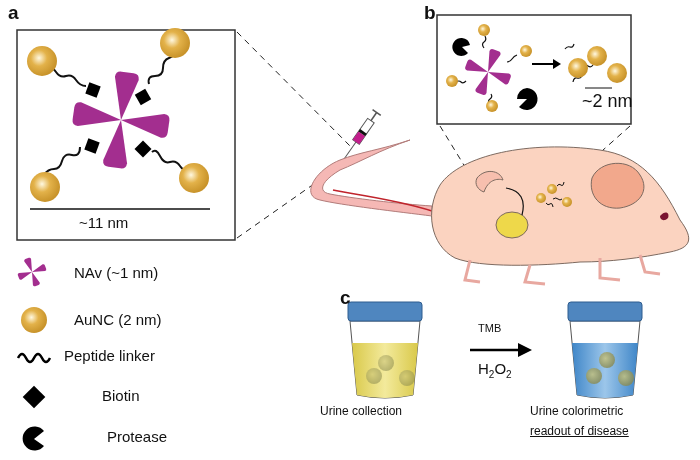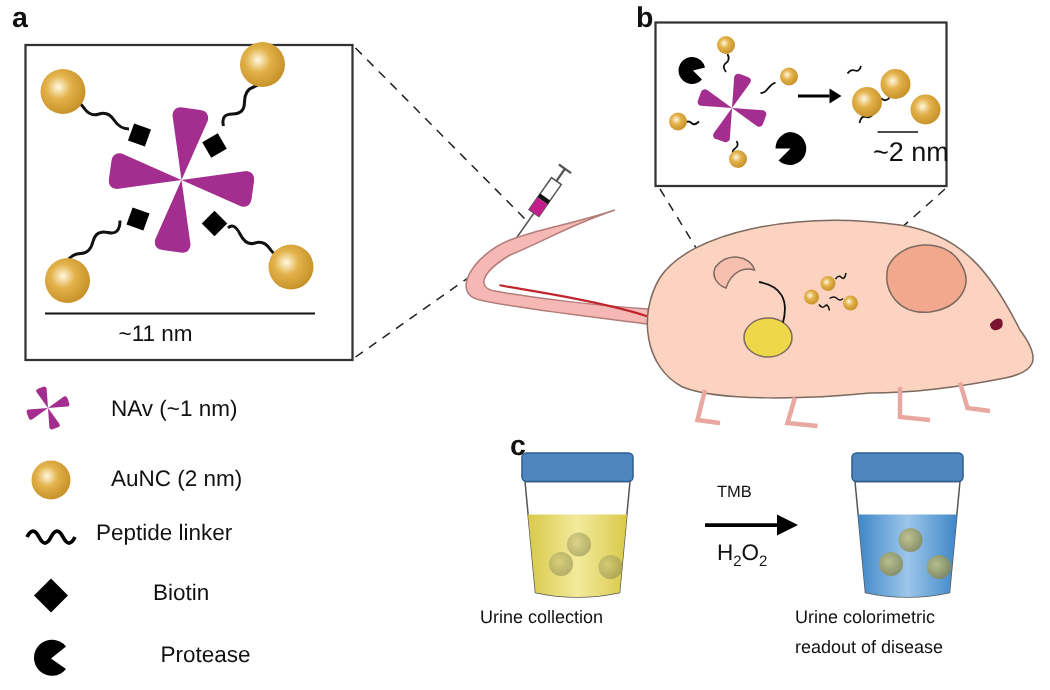--- a/index.html
+++ b/index.html
@@ -183,13 +183,13 @@
 <div class="abs legend-text" style="left:74px;top:311px;">AuNC (2 nm)</div>
 <div class="abs legend-text" style="left:64px;top:347px;">Peptide linker</div>
 <div class="abs legend-text" style="left:74px;top:387px;margin-left:28px;">Biotin</div>
 <div class="abs legend-text" style="left:74px;top:428px;margin-left:33px;">Protease</div>
 
 <div class="abs" style="left:478px;top:322px;font-size:11px;">TMB</div>
 <div class="abs" style="left:478px;top:360px;font-size:15px;"><span>H</span><sub style="font-size:10px;">2</sub><span>O</span><sub style="font-size:10px;">2</sub></div>
 
 <div class="abs cap" style="left:320px;top:404px;width:130px;">Urine collection</div>
 <div class="abs cap" style="left:530px;top:404px;width:160px;">Urine colorimetric</div>
-<div class="abs cap" style="left:530px;top:424px;width:160px;">readout of disease</div>
+<div class="abs cap" style="left:530px;top:424px;width:160px;text-decoration:underline;">readout of disease</div>
 
 </body></html>

